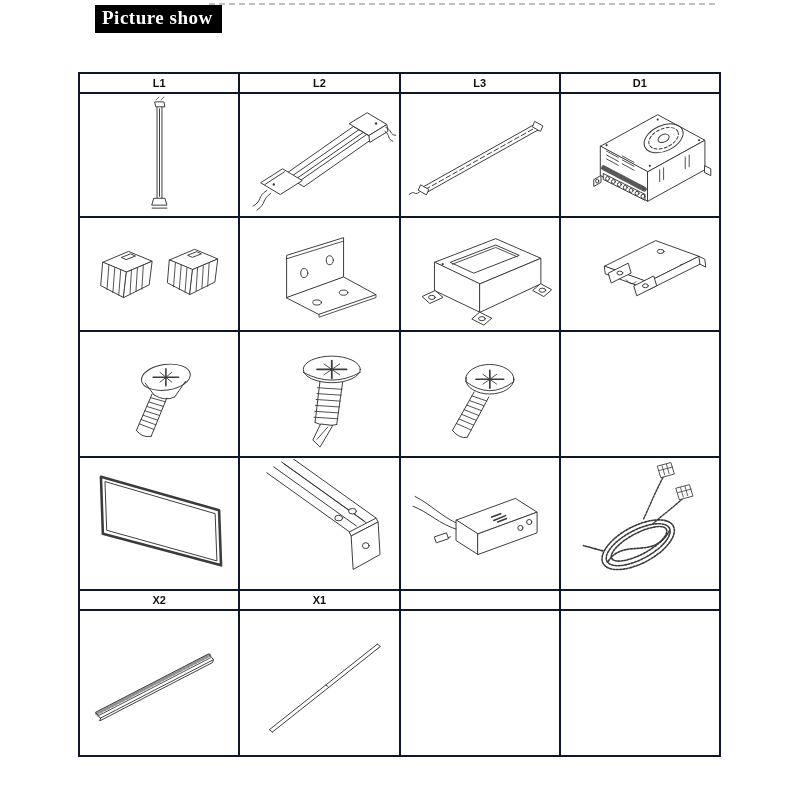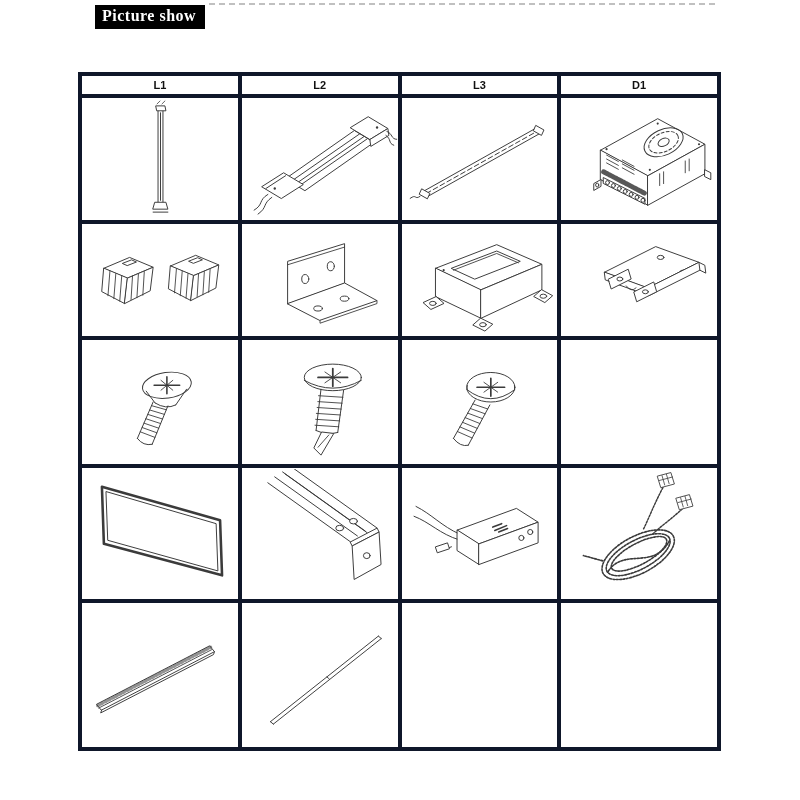--- a/index.html
+++ b/index.html
@@ -3,34 +3,34 @@
 <meta charset="utf-8">
 <style>
   html,body{margin:0;padding:0;}
   body{
     width:800px;height:800px;background:#ffffff;position:relative;
     font-family:"Liberation Sans",sans-serif;overflow:hidden;
   }
   .title-box{
     position:absolute;left:95px;top:5px;
     background:#000000;color:#ffffff;
-    font-family:"Liberation Serif",serif;font-weight:bold;font-size:16px;
+    font-family:"Liberation Serif",serif;font-weight:bold;font-size:19px;
     padding:2px 9px 4px 7px;letter-spacing:.5px;
   }
   .top-dash{
     position:absolute;left:209px;top:3px;width:506px;height:0;
     border-top:2px dashed #c0c0c0;
   }
   table.parts{
     position:absolute;left:78px;top:72px;width:643px;
     border-collapse:collapse;table-layout:fixed;
     border:2px solid #5a5a5a;background:#ffffff;
   }
   table.parts td{
-    border:4px solid #0f172a;padding:0;margin:0;
+    border:2px solid #0f172a;padding:0;margin:0;
     text-align:center;vertical-align:middle;background:#ffffff;overflow:hidden;
   }
   tr.lbl td{
     height:18px;font-size:11px;font-weight:bold;color:#111111;line-height:16px;
   }
   tr.r1 td{height:122px}
   tr.r2 td{height:112px}
   tr.r3 td{height:124px}
   tr.r4 td{height:131px}
   tr.r5 td{height:144px}
@@ -280,20 +280,26 @@
         <path d="M106 21 C96 40 90 56 84 68" stroke-dasharray="2.2 1.6" stroke-width="1.6"></path>
         <path d="M128 45 C114 58 102 66 94 74" stroke-dasharray="2.2 1.6" stroke-width="1.6"></path>
         <path fill="#ffffff" d="M100 8 L115 4 L119 17 L104 21 Z"></path>
         <path d="M105 7.5 L108 18 M110 6 L113 16.5 M102 13 L117 9" stroke-width="0.9"></path>
         <path fill="#ffffff" d="M121 33 L136 29 L140 42 L125 46 Z"></path>
         <path d="M126 32.5 L129 43 M131 31 L134 41.5 M123 38 L138 34" stroke-width="0.9"></path>
       </svg>
     </td>
   </tr>
 
+  <tr class="lbl">
+    <td>X2</td>
+    <td>X1</td>
+    <td></td>
+    <td></td>
+  </tr>
 
   <tr class="r5">
     <td>
       <svg class="draw" width="157" height="142" viewBox="0 0 159 146" aria-label="textured trim strip">
         <path fill="#ffffff" d="M14 103 L130 43 L135 49 L19 109 Z"></path>
         <path d="M15 104.5 L131 44.5" stroke-width="3.4" stroke-dasharray="1.6 2.6" opacity="0.55"></path>
         <path d="M16 107 L132 47" stroke-width="0.9"></path>
         <path d="M19 109 L18 112 L134 52 L135 49"></path>
       </svg>
     </td>

